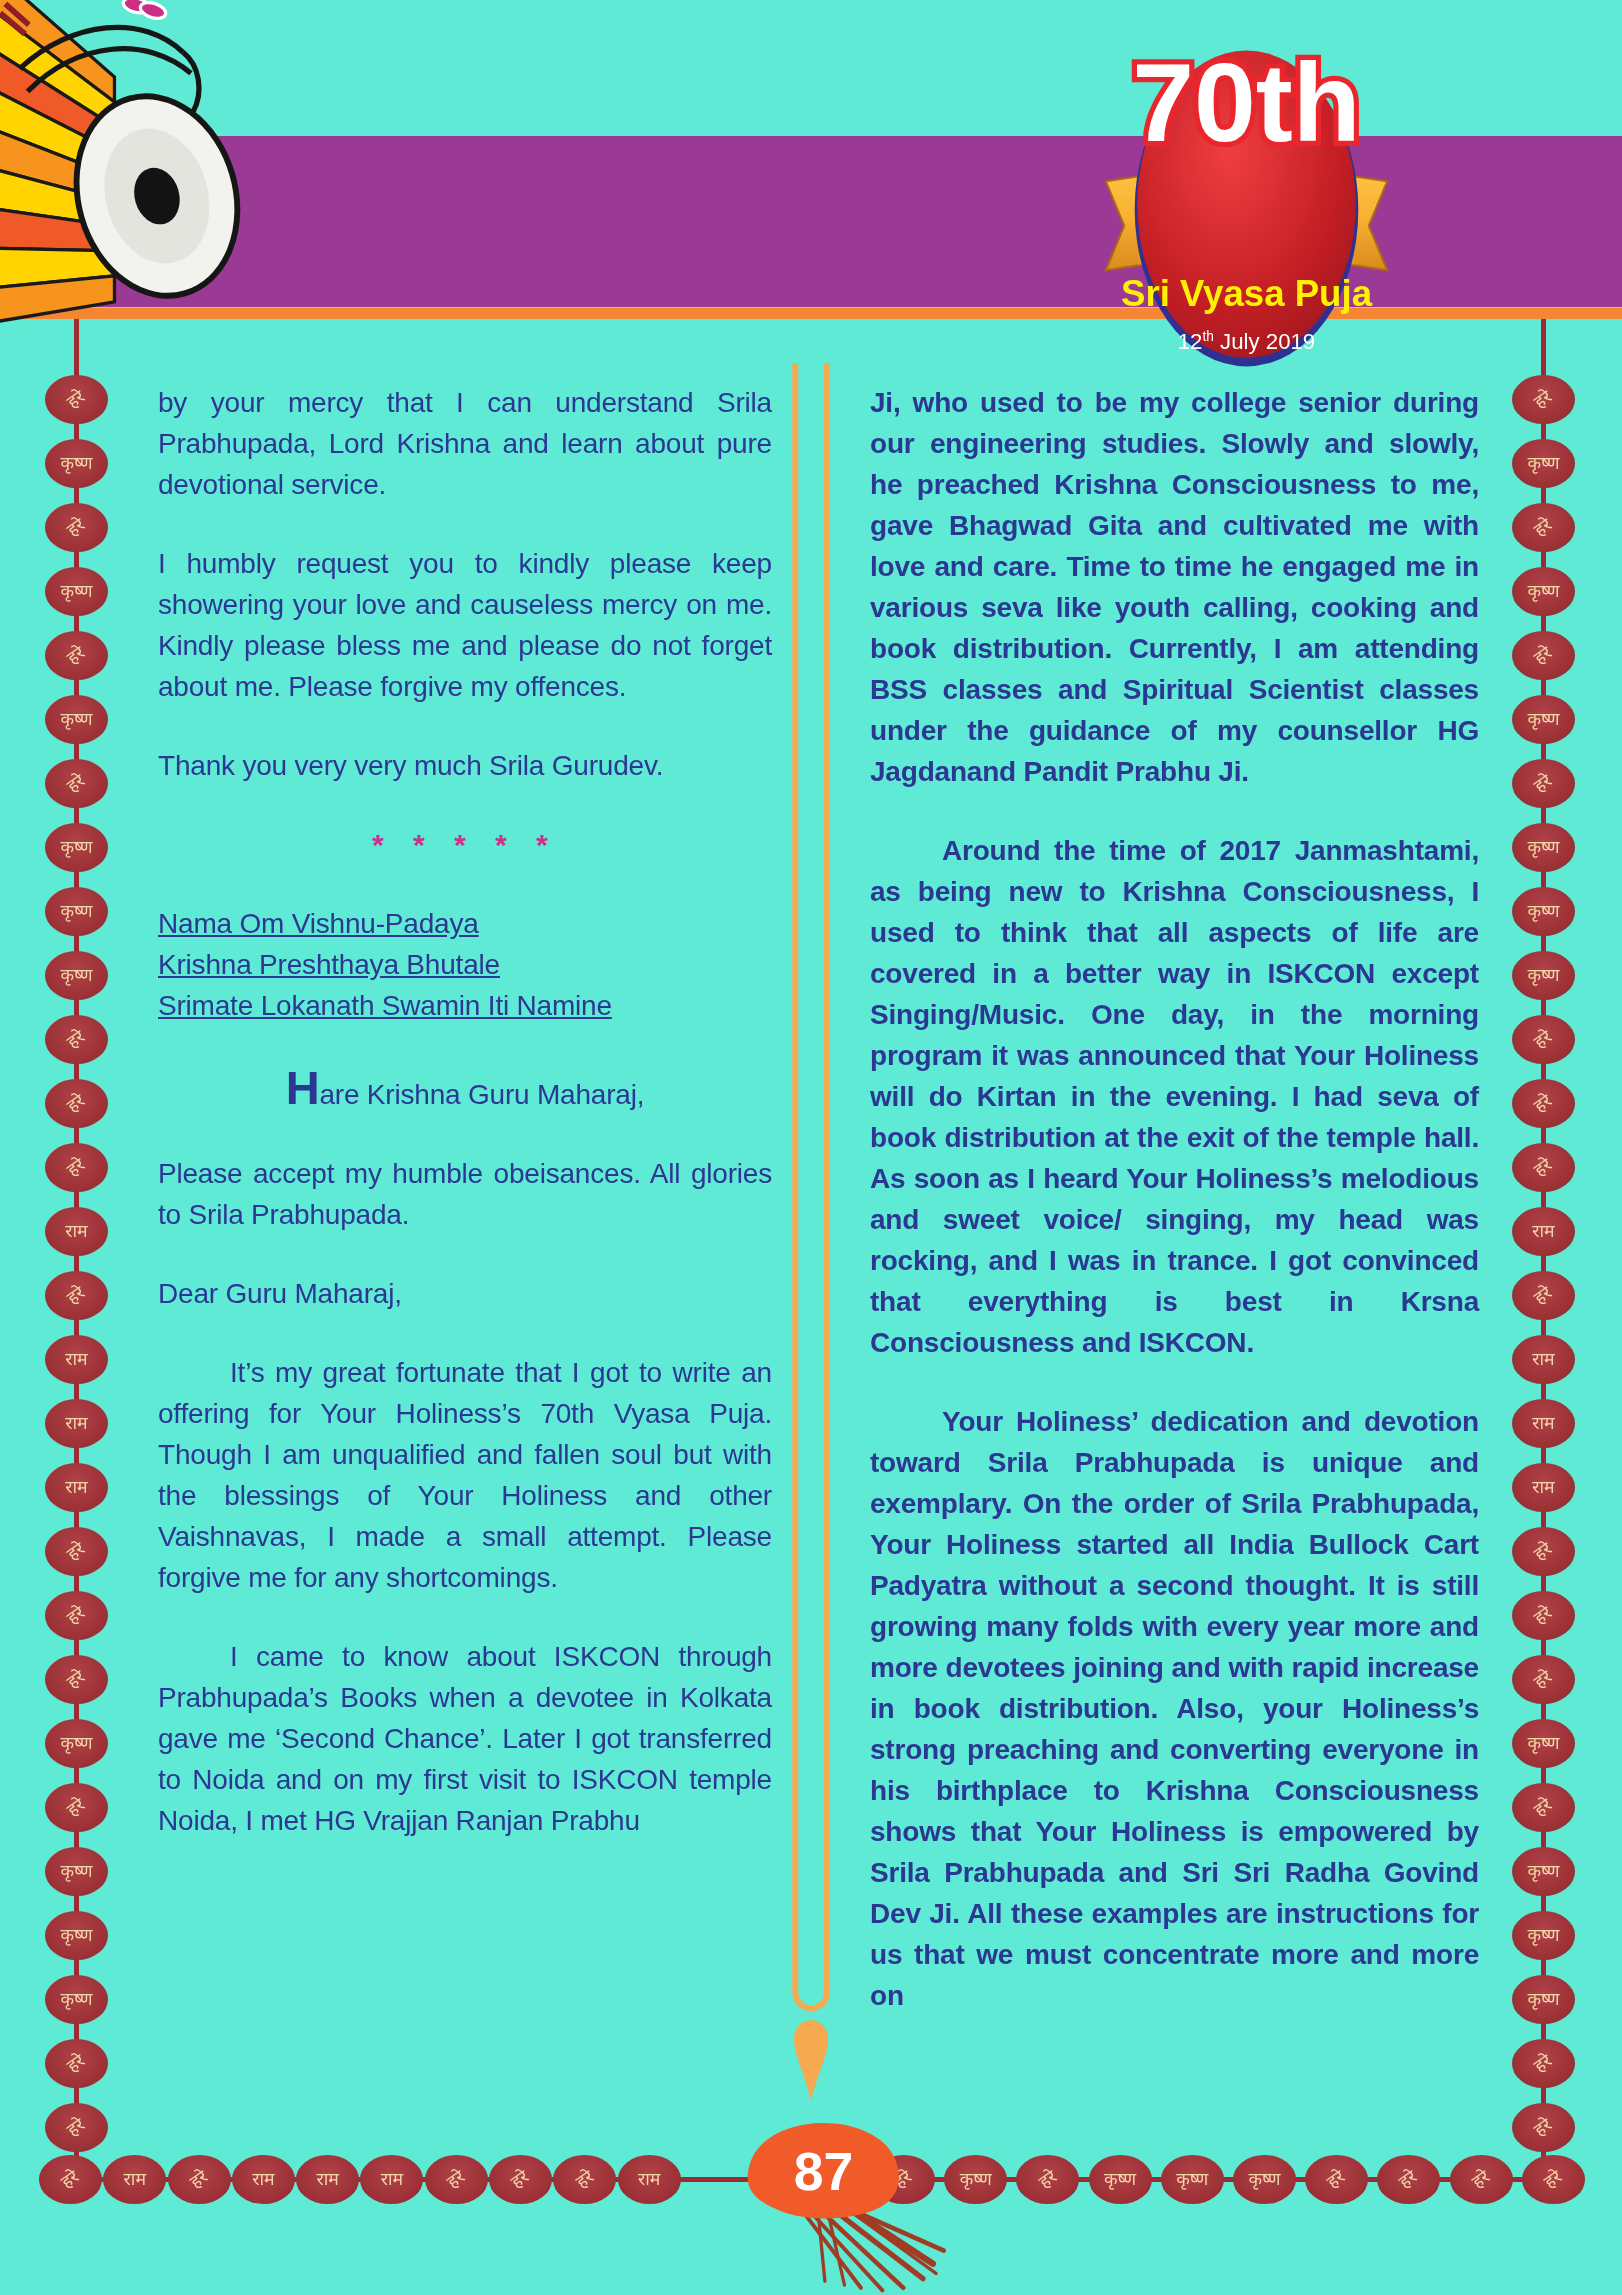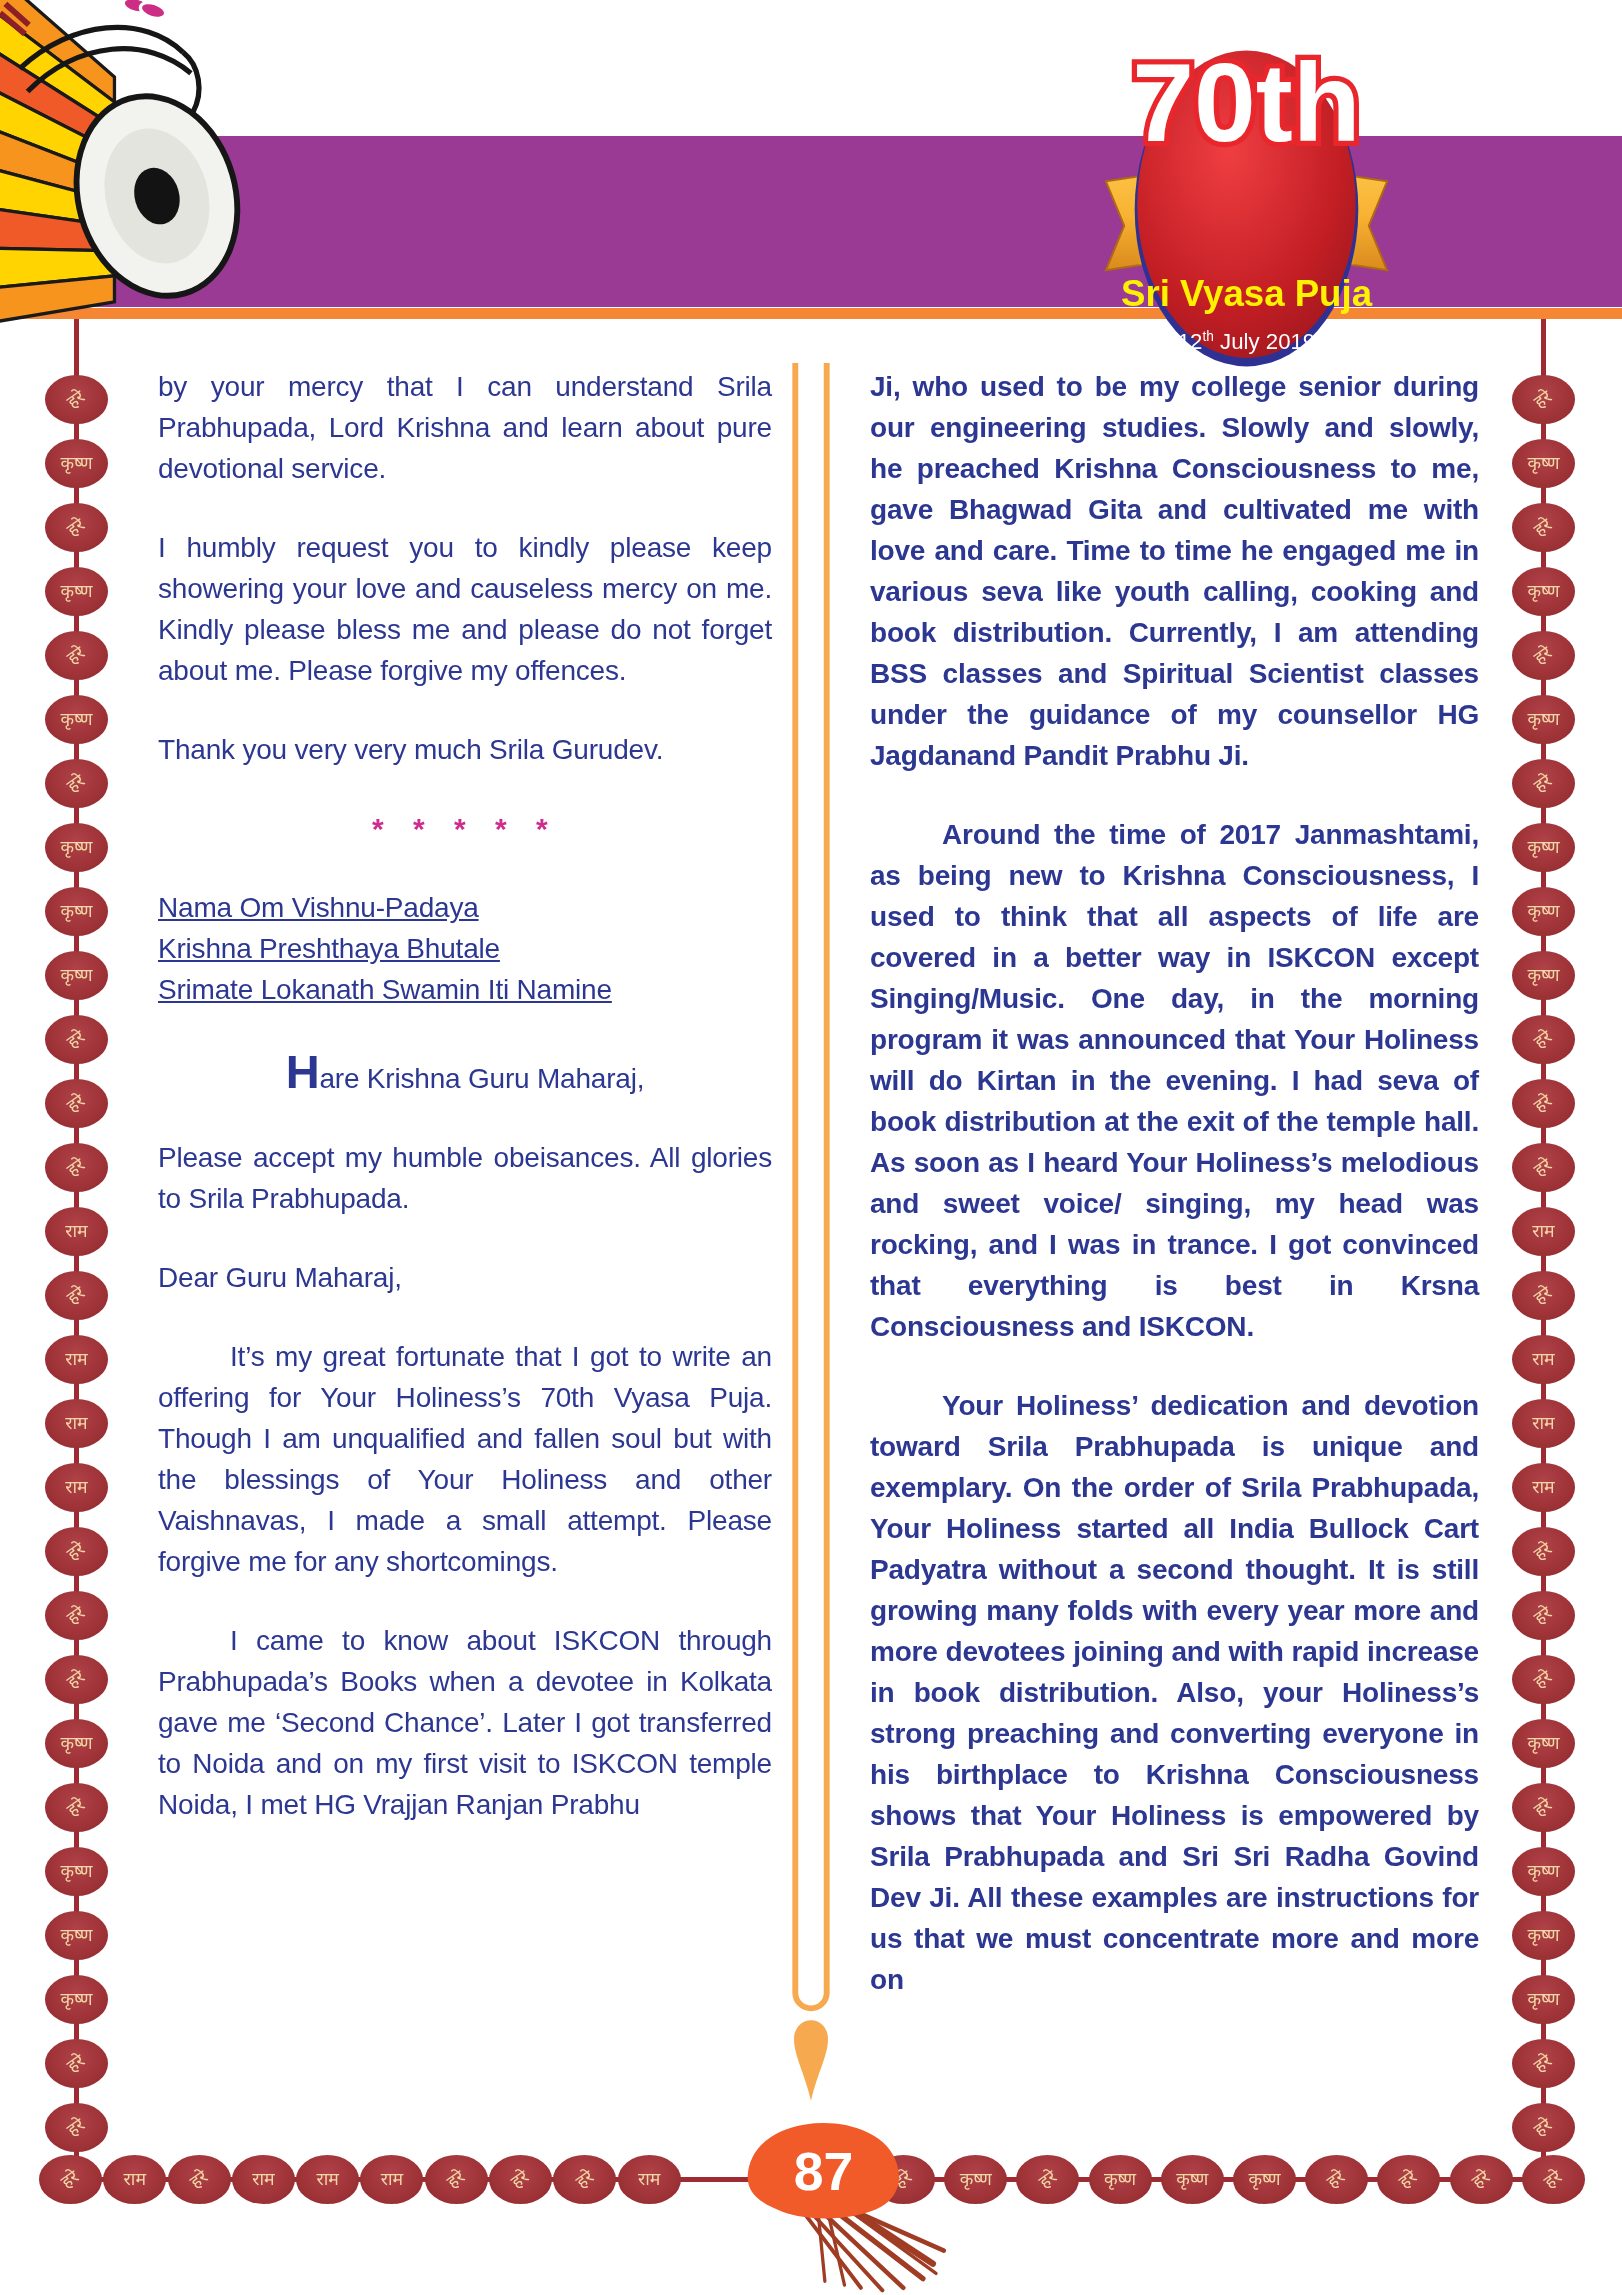--- a/index.html
+++ b/index.html
@@ -1,18 +1,18 @@
 <!DOCTYPE html>
 <html style="font-size:10.5px"><head>
 <meta charset="utf-8">
 <style>
   html,body { margin:0; padding:0; background:#ddd; }
   .page {
     position:relative; width:1622px; height:2295px; overflow:hidden;
-    background:#ffffff; font-family:"Liberation Sans", sans-serif;
+    background:#5eead4; font-family:"Liberation Sans", sans-serif;
   }
   
   .purple-band { position:absolute; top:136px; left:0; width:1622px; height:171px; background:#9a3a95; }
   .orange-stripe { position:absolute; top:308px; left:0; width:1622px; height:11px; background:#f58634; }
   .drum-svg { position:absolute; left:0; top:0; z-index:5; }
   .badge-svg { position:absolute; left:1060px; top:9.8px; z-index:6; }
   
   .string { position:absolute; background:#9e2b31; z-index:1; }
   .string-left  { left:74px;  top:319px; width:4.6px; height:1862px; }
   .string-right { left:1541px; top:319px; width:4.6px; height:1862px; }
@@ -36,21 +36,21 @@
   .divider-svg { position:absolute; left:790px; top:363px; z-index:1; }
   
   .marker-svg { position:absolute; left:707px; top:2110px; z-index:3; }
   
   .col {
     position:absolute; top:366px; color:#2c3792; font-size:28px; line-height:41px;
     text-align:justify; letter-spacing:-0.2px; z-index:3;
   }
   .col-left  { left:158px;  width:614px; }
   .col-right { left:870px; width:609px;font-weight:bold; }
-  .col p { margin:0 0 38px 0; }
+  .col p { margin:16px 0 38px 0; }
   .col p.indent { text-indent:72px; }
   .separator { text-align:center; color:#cd2d8c; font-weight:bold; font-size:30px; letter-spacing:10.5px; margin:0 0 38px 0; }
   .verse { text-align:left; margin:0 0 38px 0; }
   .verse p { margin:0;text-decoration:underline; }
   .salutation { margin:0 0 38px 0; text-align:center; }
   .salutation .dropcap { font-size:47px; font-weight:bold; line-height:1; }
 </style>
 </head>
 <body>
 

